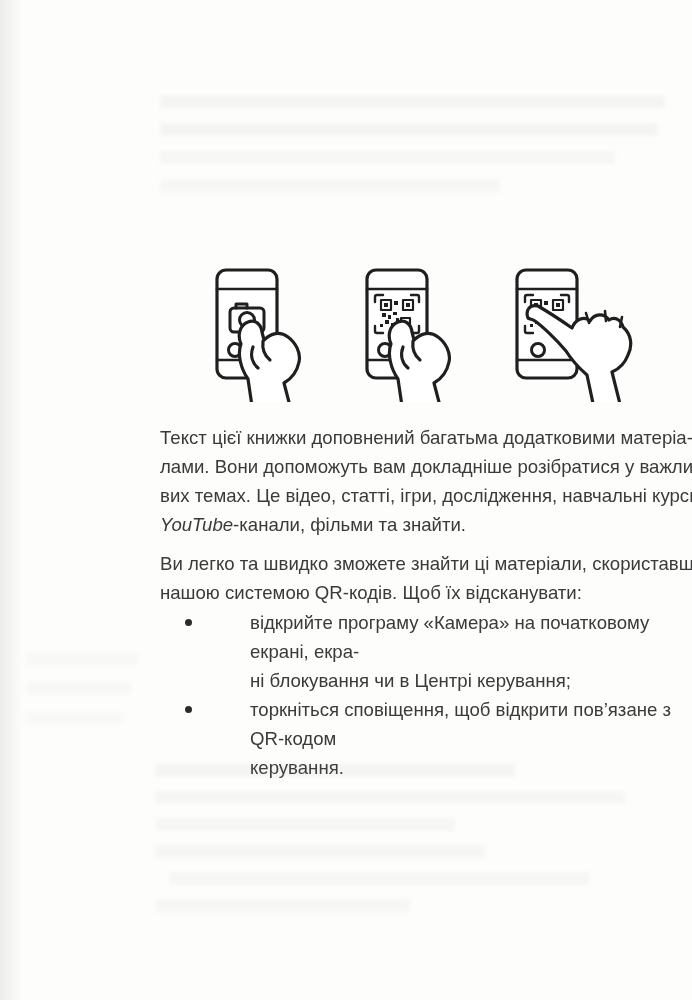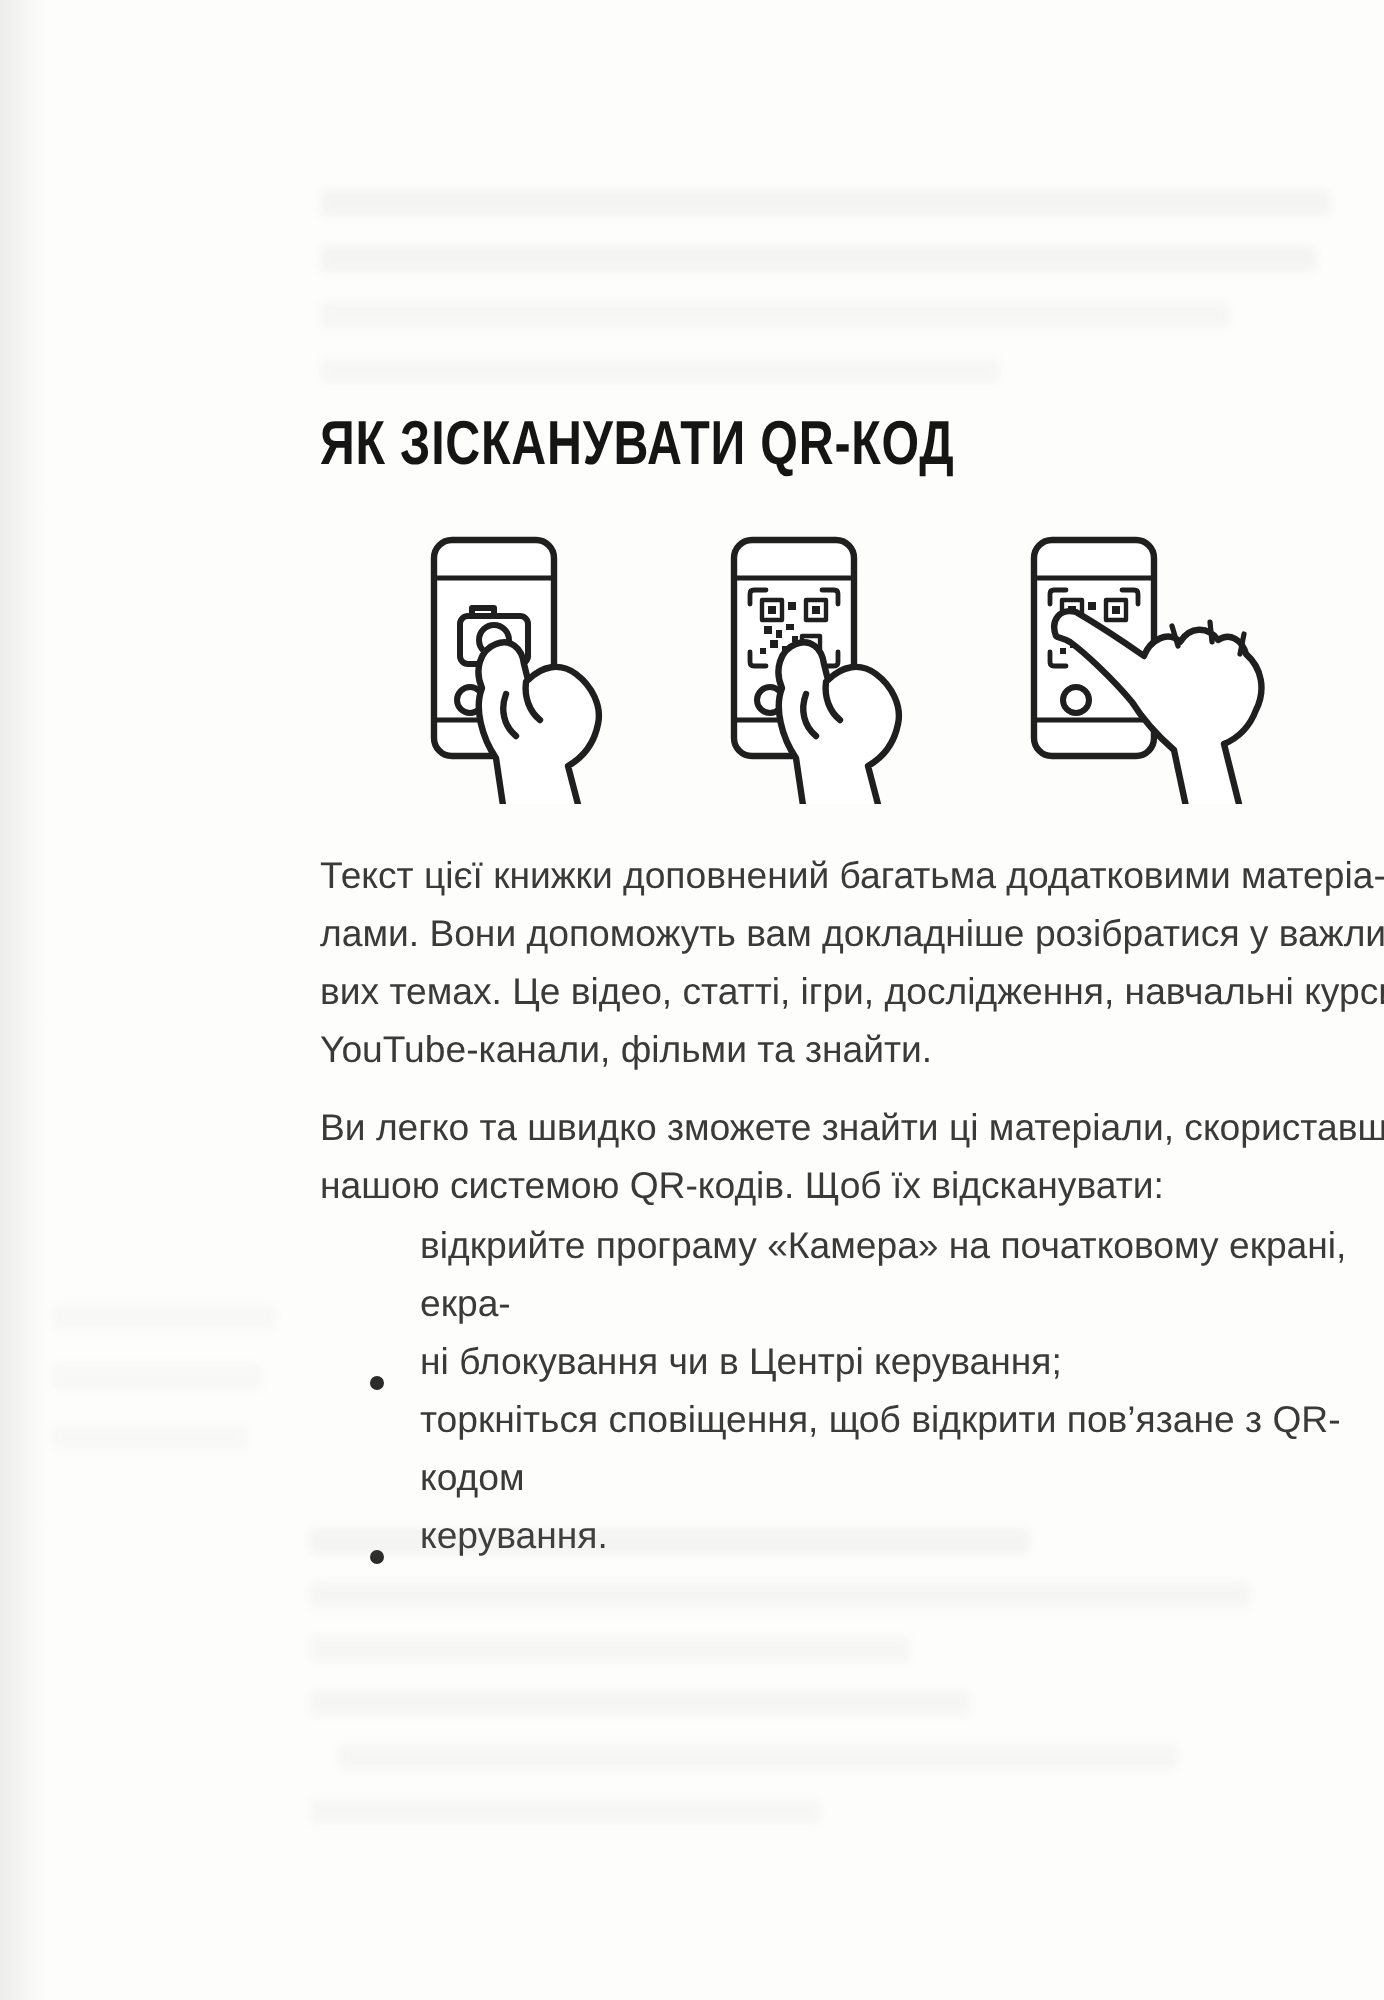--- a/index.html
+++ b/index.html
@@ -46,48 +46,47 @@
   .fig1{left:32px;}
   .fig2{left:182px;}
   .fig3{left:332px;}
   .fig svg{display:block;}
 
   .bodytext{font-size:18.6px;line-height:29px;color:#3a3a3a;}
   .para{position:absolute;left:160px;width:525px;}
   .para-intro{top:423px;}
   .para-howto{top:549px;}
   .tline{white-space:nowrap;}
-  .it{}
+  .it{font-style:italic;}
 
   .ilist{
     position:absolute;left:160px;top:608px;width:525px;margin:0;padding:0;
     list-style:none;
   }
-  .ilist li{display:flex;align-items:flex-end;margin:0;}
+  .ilist li{display:flex;align-items:flex-start;margin:0;gap:40px;}
   .ilist .dot{
     flex:0 0 auto;width:7px;height:7px;border-radius:50%;background:#2b2b2b;
     margin:11px 18px 0 25px;
   }
   .ilist .li-text{white-space:pre-line;}
 </style>
 </head>
 <body>
 
 <div class="page">
 
   <div class="gutter"></div>
 
   <div class="ghost ghost-top" style="left:160px;top:95px;width:516px;height:100px;">
     <div class="bar"></div>
       <div class="bar"></div>
       <div class="bar"></div>
       <div class="bar"></div>
   </div>
 
-  <h1 class="title"><span class="title-inner">ЯК ЗІСКАНУВАТИ QR-КОД</span></h1>
 
   <div class="figures">
 
     <div class="fig fig1">
       <svg width="150" height="140" viewBox="0 0 150 140" fill="none" stroke="#1f1f1f" stroke-width="3.2" stroke-linecap="round" stroke-linejoin="round">
         <rect x="25" y="8" width="60" height="108" rx="9" fill="#fff"></rect>
         <line x1="25" y1="27" x2="85" y2="27" stroke-width="2.6"></line>
         <line x1="25" y1="98" x2="85" y2="98" stroke-width="2.6"></line>
         <circle cx="43" cy="88" r="6.5" stroke-width="3"></circle>
 

